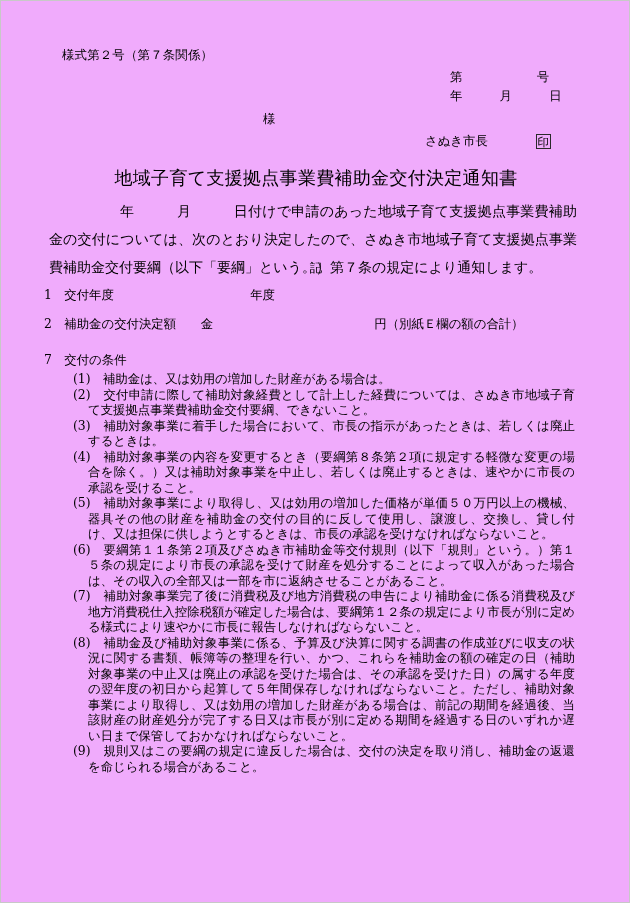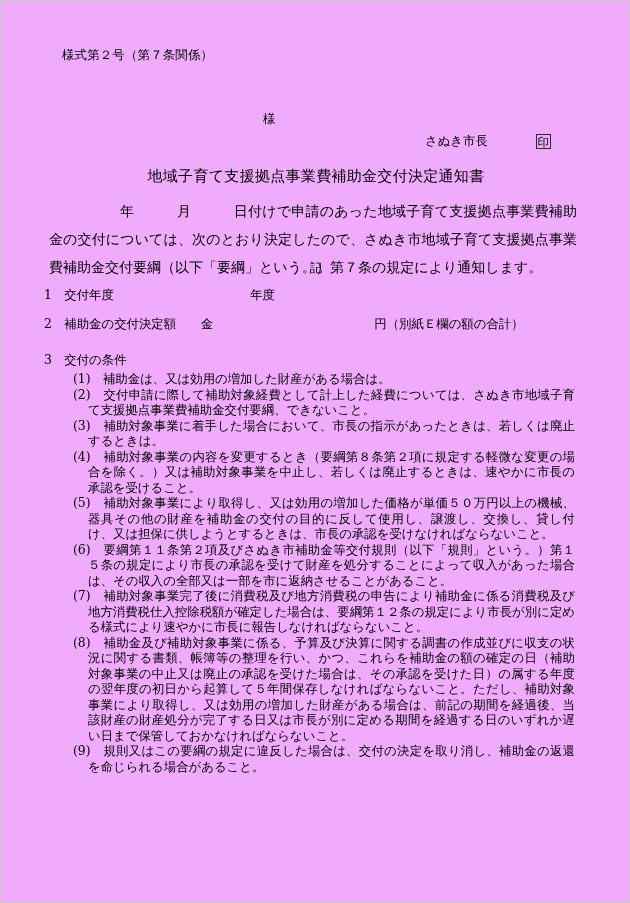--- a/index.html
+++ b/index.html
@@ -76,21 +76,21 @@
     font-size: 11.5px;
     box-sizing: border-box;
   }
 
   
   #doc-title {
     left: 0;
     top: 168px;
     width: 630px;
     text-align: center;
-    font-size: 15px;
+    font-size: 18px;
     letter-spacing: 0.3px;
   }
 
   
   #intro {
     left: 48px;
     top: 196px;
     width: 528px;
     font-size: 14px;
     line-height: 28px;
@@ -139,39 +139,43 @@
   }
   .cond-item .marker { white-space: pre; }
 </style>
 </head>
 <body>
 
 <div id="page">
 
   <div class="abs" id="form-no">様式第２号（第７条関係）</div>
 
+  <div class="blk" id="doc-meta">
+    <span class="meta-row">第　　　　　　号</span>
+    <span class="meta-row">年　　　月　　　日</span>
+  </div>
 
   <div class="abs" id="recipient-line">様</div>
 
   <div class="blk" id="issuer-line">
     <span id="issuer-name">さぬき市長</span>
     <span id="seal-box">印</span>
   </div>
 
   <div class="blk" id="doc-title">地域子育て支援拠点事業費補助金交付決定通知書</div>
 
   <div class="blk" id="intro">　　　　　年　　　月　　　日付けで申請のあった地域子育て支援拠点事業費補助金の交付については、次のとおり決定したので、さぬき市地域子育て支援拠点事業費補助金交付要綱（以下「要綱」という。）第７条の規定により通知します。</div>
 
   <div class="blk" id="ki-mark">記</div>
 
   <div class="section" id="sec-1">1　交付年度　　　　　　　　　　　年度</div>
 
   <div class="section" id="sec-2">2　補助金の交付決定額　　金　　　　　　　　　　　　　円（別紙Ｅ欄の額の合計）</div>
 
-  <div class="section" id="sec-3">3　交付の条件</div>
+  <div class="section" id="sec-3">7　交付の条件</div>
 
   <div id="conditions">
     <span class="cond-item"><span class="marker">(1)</span><span>　補助金は、又は効用の増加した財産がある場合は。</span></span>
     <span class="cond-item"><span class="marker">(2)</span><span>　交付申請に際して補助対象経費として計上した経費については、さぬき市地域子育て支援拠点事業費補助金交付要綱、できないこと。</span></span>
     <span class="cond-item"><span class="marker">(3)</span><span>　補助対象事業に着手した場合において、市長の指示があったときは、若しくは廃止するときは。</span></span>
     <span class="cond-item"><span class="marker">(4)</span><span>　補助対象事業の内容を変更するとき（要綱第８条第２項に規定する軽微な変更の場合を除く。）又は補助対象事業を中止し、若しくは廃止するときは、速やかに市長の承認を受けること。</span></span>
     <span class="cond-item"><span class="marker">(5)</span><span>　補助対象事業により取得し、又は効用の増加した価格が単価５０万円以上の機械、器具その他の財産を補助金の交付の目的に反して使用し、譲渡し、交換し、貸し付け、又は担保に供しようとするときは、市長の承認を受けなければならないこと。</span></span>
     <span class="cond-item"><span class="marker">(6)</span><span>　要綱第１１条第２項及びさぬき市補助金等交付規則（以下「規則」という。）第１５条の規定により市長の承認を受けて財産を処分することによって収入があった場合は、その収入の全部又は一部を市に返納させることがあること。</span></span>
     <span class="cond-item"><span class="marker">(7)</span><span>　補助対象事業完了後に消費税及び地方消費税の申告により補助金に係る消費税及び地方消費税仕入控除税額が確定した場合は、要綱第１２条の規定により市長が別に定める様式により速やかに市長に報告しなければならないこと。</span></span>
     <span class="cond-item"><span class="marker">(8)</span><span>　補助金及び補助対象事業に係る、予算及び決算に関する調書の作成並びに収支の状況に関する書類、帳簿等の整理を行い、かつ、これらを補助金の額の確定の日（補助対象事業の中止又は廃止の承認を受けた場合は、その承認を受けた日）の属する年度の翌年度の初日から起算して５年間保存しなければならないこと。ただし、補助対象事業により取得し、又は効用の増加した財産がある場合は、前記の期間を経過後、当該財産の財産処分が完了する日又は市長が別に定める期間を経過する日のいずれか遅い日まで保管しておかなければならないこと。</span></span>

